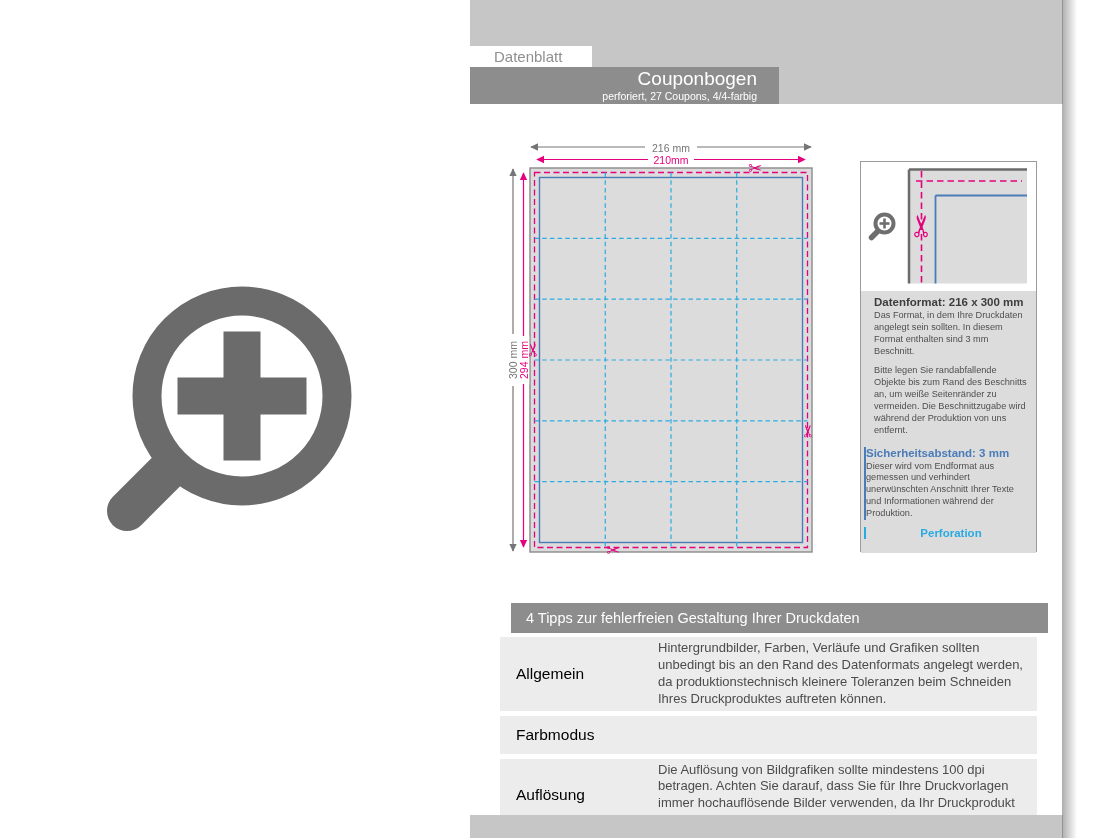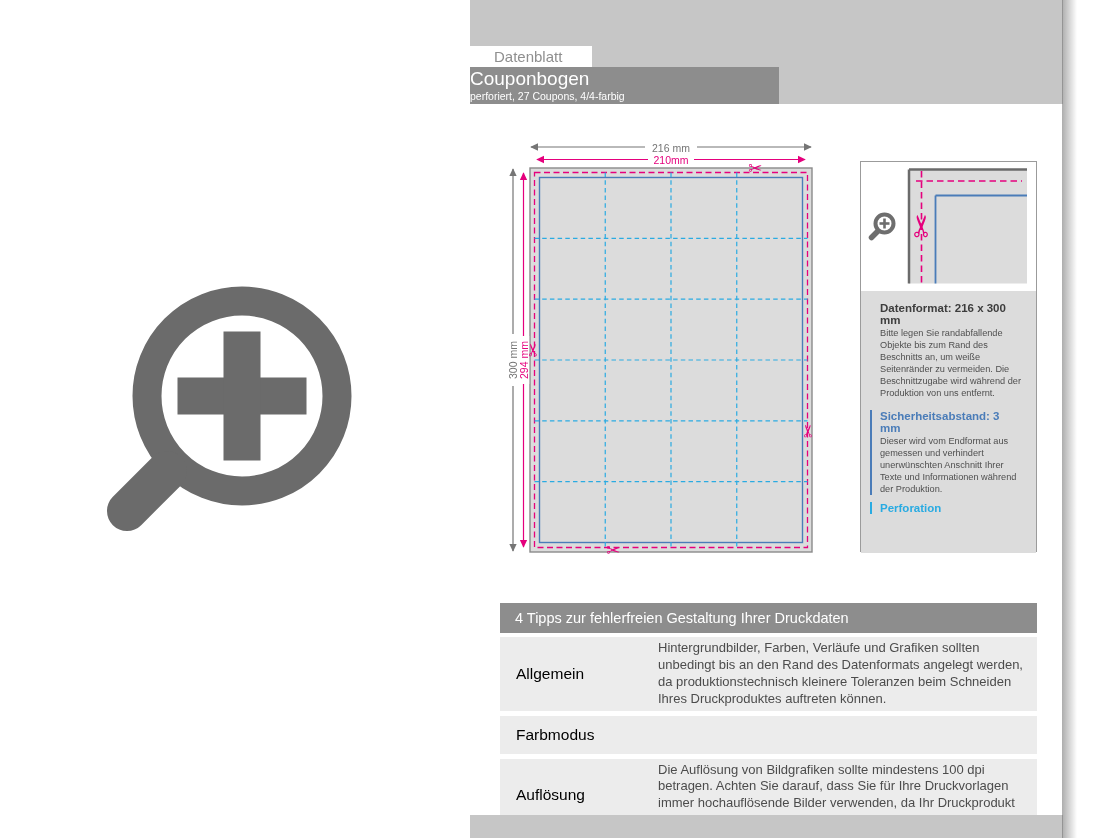--- a/index.html
+++ b/index.html
@@ -4,50 +4,50 @@
 <style>
   html,body{margin:0;padding:0;background:#fff;}
   #page{position:relative;width:1117px;height:838px;background:#fff;overflow:hidden;
         font-family:"Liberation Sans","DejaVu Sans",sans-serif;}
 
   
   .band{position:absolute;left:470px;top:0;width:593px;height:104px;background:#c6c6c6;}
   .datenblatt{position:absolute;left:470px;top:46px;width:122px;height:21px;background:#fff;
               color:#8f8f8f;font-size:15px;line-height:21px;padding-left:24px;box-sizing:border-box;}
   .product-bar{position:absolute;left:470px;top:67px;width:309px;height:37px;background:#8d8d8d;
-               color:#fff;padding-right:22px;box-sizing:border-box;}
+               color:#fff;text-align:right;padding-right:22px;box-sizing:border-box;}
   .product-title{font-size:19px;line-height:22px;margin-top:1px;}
   .product-subtitle{font-size:10.5px;line-height:12px;}
 
   
   #diagram{position:absolute;left:495px;top:135px;}
   .dimG{font-size:10.5px;fill:#757575;}
   .dimM{font-size:10.5px;fill:#e5007d;}
   .sc{font-family:"DejaVu Sans",sans-serif;fill:#e5007d;}
   #grid line{stroke:#2aabe2;stroke-width:1.2;stroke-dasharray:4.5 3.2;}
 
   
   .info-box{position:absolute;left:860px;top:161px;width:177px;height:391px;background:#fff;
             border:1px solid #9b9b9b;box-sizing:border-box;}
   #detail{position:absolute;left:0;top:0;}
   .info-text{position:absolute;left:0;top:129px;width:175px;height:262px;background:#dcdcdc;
              box-sizing:border-box;padding:5px 8px 0 3px;}
-  .sec{margin:6px;}
+  .sec{margin:0;}
   .sec-title{font-size:11.5px;font-weight:bold;color:#3d3d3d;margin:0 0 2px;}
   .sec p{margin:0 0 7px;font-size:9.2px;line-height:1.3;color:#4f4f4f;}
   .sec-daten{padding-left:10px;}
   .sec-end{border-left:2px dashed #e5007d;padding-left:8px;margin-top:10px;}
   .sec-end .sec-title{color:#e5007d;}
-  .sec-sicher{border-left:2px solid #4a7cb8;padding-left:8px;margin-top:10px;}
+  .sec-sicher{border-left:2px solid #4a7cb8;margin-top:10px;}
   .sec-sicher .sec-title{color:#4a7cb8;}
   .sec-perf{border-left:2px dashed #29abe2;padding-left:8px;margin-top:6px;}
-  .sec-perf .sec-title{color:#29abe2;}
+  .sec-perf .sec-title{color:#29abe2;text-align:center;}
 
   
-  .tips-header{position:absolute;left:500px;top:603px;width:537px;height:30px;background:#8d8d8d;
+  .tips-header{position:absolute;left:511px;top:603px;width:537px;height:30px;background:#8d8d8d;
                color:#fff;font-size:14.5px;line-height:30px;padding-left:15px;box-sizing:border-box;}
   .tips{position:absolute;left:500px;top:637px;width:537px;}
   .tip-row{display:flex;align-items:center;background:#ececec;margin-bottom:5px;}
   .tip-row.r3{min-height:38px;}
   .tip-row.r2{min-height:28px;}
   .tip-label{flex:0 0 142px;padding-left:16px;font-size:15.5px;color:#000000;}
   .tip-text{flex:1;padding:3px 14px 3px 0;font-size:13px;line-height:1.3;color:#4c4c4c;}
 
   .footer-bar{position:absolute;left:470px;top:815px;width:593px;height:23px;background:#c6c6c6;}
   .right-shadow{position:absolute;left:1062px;top:0;width:15px;height:838px;
@@ -142,20 +142,21 @@
         <circle cx="884.5" cy="223.5" r="9" fill="none" stroke="#6e6e6e" stroke-width="4"></circle>
         <line x1="879.5" y1="223.5" x2="889.5" y2="223.5" stroke="#6e6e6e" stroke-width="2.6"></line>
         <line x1="884.5" y1="218.5" x2="884.5" y2="228.5" stroke="#6e6e6e" stroke-width="2.6"></line>
         <line x1="877.5" y1="231.5" x2="871.5" y2="237.5" stroke="#6e6e6e" stroke-width="5.5" stroke-linecap="round"></line>
       </g>
     </svg>
 
     <div class="info-text">
       <div class="sec sec-daten">
         <div class="sec-title">Datenformat: 216 x 300 mm</div>
+        <p>Das Format, in dem Ihre Druckdaten angelegt sein sollten. In diesem Format enthalten sind 3 mm Beschnitt.</p>
         <p>Bitte legen Sie randabfallende Objekte bis zum Rand des Beschnitts an, um weiße Seitenränder zu vermeiden. Die Beschnittzugabe wird während der Produktion von uns entfernt.</p>
       </div>
       <div class="sec sec-sicher">
         <div class="sec-title">Sicherheitsabstand: 3 mm</div>
         <p>Dieser wird vom Endformat aus gemessen und verhindert unerwünschten Anschnitt Ihrer Texte und Informationen während der Produktion.</p>
       </div>
       <div class="sec sec-perf">
         <div class="sec-title">Perforation</div>
       </div>
     </div>

